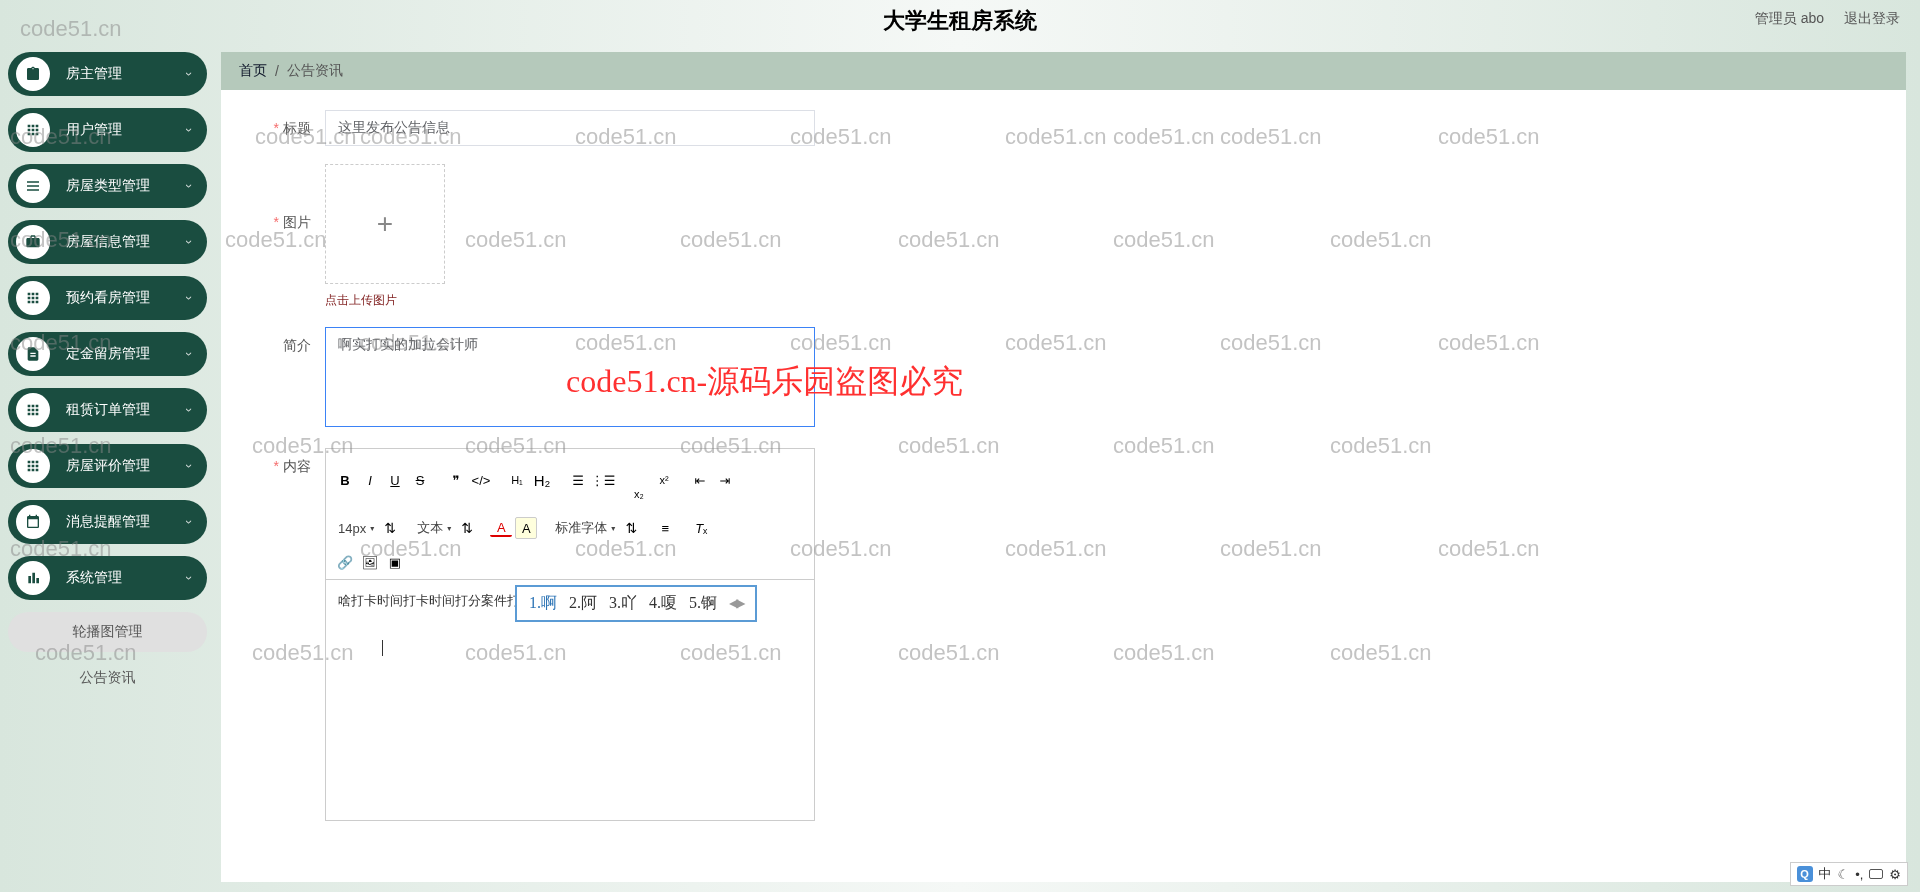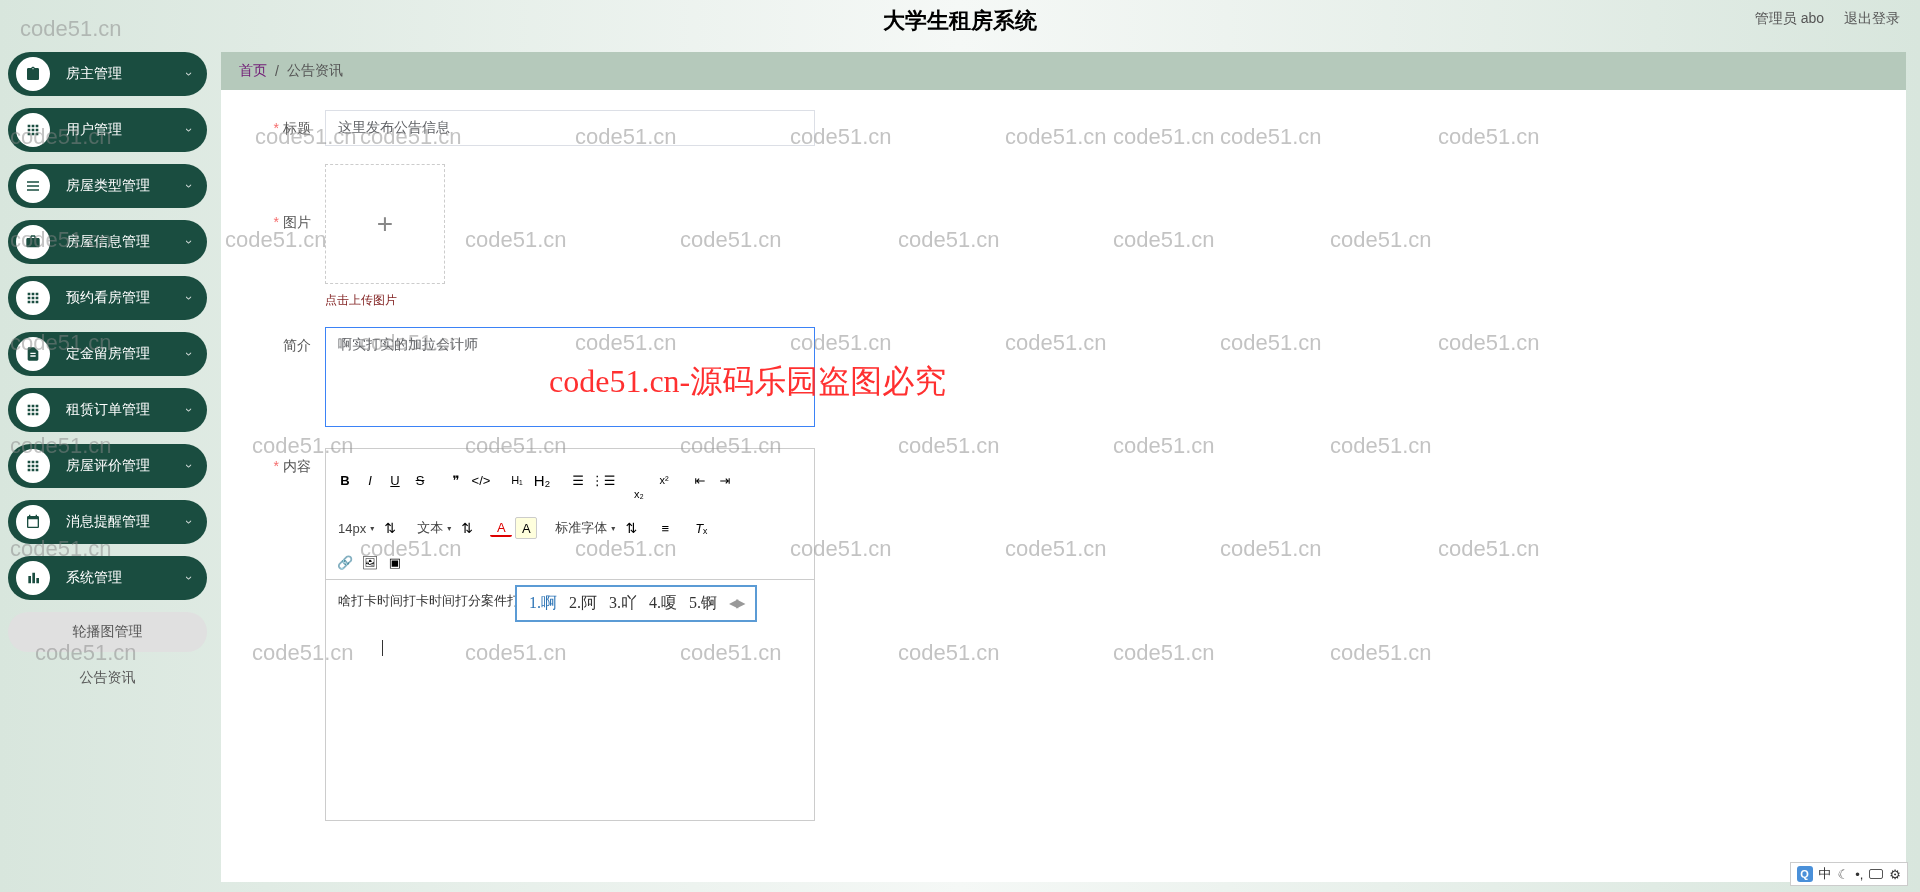--- a/index.html
+++ b/index.html
@@ -1,19 +1,19 @@
 <!DOCTYPE html>
 <html><head>
 <meta charset="utf-8">
 <style>
 * { margin: 0; padding: 0; box-sizing: border-box; }
 body { font-family: "Microsoft YaHei", Arial, sans-serif; font-size: 14px; background: linear-gradient(to right, #d8e6dd 0%, #f5f8f6 50%, #d8e6dd 100%); width: 1920px; height: 892px; overflow: hidden; position: relative; }
 
 .watermark { position: absolute; color: #888; font-size: 22px; opacity: 0.5; pointer-events: none; z-index: 100; font-family: Arial, sans-serif; }
-.center-watermark { position: absolute; left: 549px; top: 360px; color: #ff3030; font-size: 32px; z-index: 101; pointer-events: none; font-family: "SimSun", serif; }
+.center-watermark { position: absolute; left: 566px; top: 360px; color: #ff3030; font-size: 32px; z-index: 101; pointer-events: none; font-family: "SimSun", serif; }
 
 .header { height: 42px; display: flex; align-items: center; justify-content: center; position: relative; }
 .header-title { font-size: 22px; font-weight: bold; color: #000; text-align: right; }
 .header-right { position: absolute; right: 20px; top: 10px; display: flex; gap: 20px; font-size: 14px; color: #555; }
 .header-right span { cursor: pointer; }
 
 .container { display: flex; height: calc(100% - 42px); }
 
 .sidebar { width: 215px; padding: 10px 8px; overflow-y: auto; }
 .sidebar::-webkit-scrollbar { width: 4px; }
@@ -24,21 +24,21 @@
 .menu-icon-wrap svg { width: 16px; height: 16px; fill: #1a4d40; }
 .menu-label { flex: 1; font-size: 14px; }
 .menu-arrow { font-size: 12px; transform: rotate(90deg); display: inline-block; opacity: 0.8; }
 
 .submenu-item { height: 40px; display: flex; align-items: center; justify-content: center; font-size: 14px; color: #555; cursor: pointer; border-radius: 20px; margin-bottom: 6px; }
 .submenu-item.hover { background: #e0e0e0; }
 
 .main { flex: 1; padding: 10px 14px 10px 6px; overflow: hidden; display: flex; flex-direction: column; }
 .content-card { background: #fff; flex: 1; display: flex; flex-direction: column; overflow: hidden; }
 .breadcrumb { background: #b5c9bb; height: 38px; display: flex; align-items: center; padding: 0 18px; font-size: 14px; color: #555; }
-.breadcrumb a { color: #701a75; cursor: pointer; }
+.breadcrumb a { color: #0f172a; cursor: pointer; }
 .breadcrumb .sep { margin: 0 8px; }
 
 .form-area { padding: 20px 30px; overflow-y: auto; flex: 1; }
 .form-row { display: flex; align-items: flex-start; margin-bottom: 18px; }
 .form-label { width: 60px; text-align: right; font-size: 14px; color: #555; padding-top: 10px; }
 .form-label.required::before { content: "*"; color: #f56c6c; margin-right: 4px; }
 .form-control { margin-left: 14px; }
 
 .input-text { width: 490px; height: 36px; border: 1px solid #dcdfe6; padding: 0 12px; font-size: 14px; color: #606266; outline: none; }
 .textarea { width: 490px; height: 100px; border: 1px solid #3b82f6; padding: 8px 12px; font-size: 14px; color: #606266; outline: none; resize: none; font-family: inherit; }

